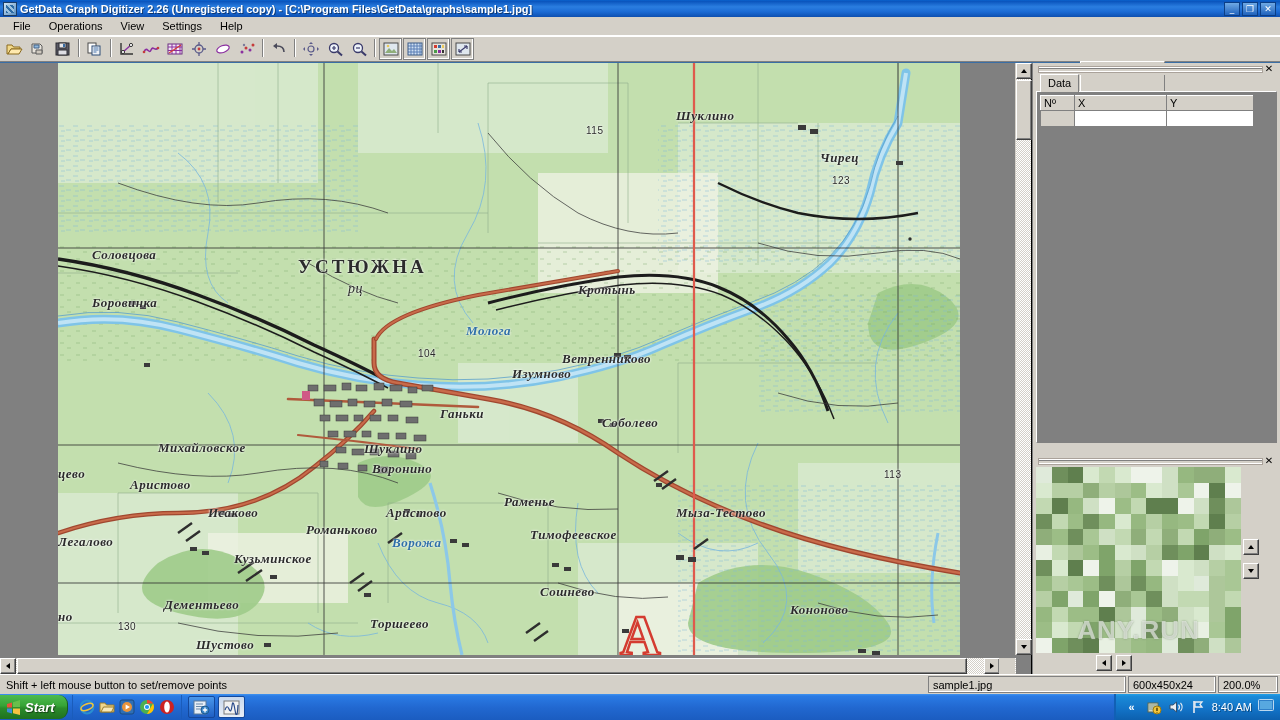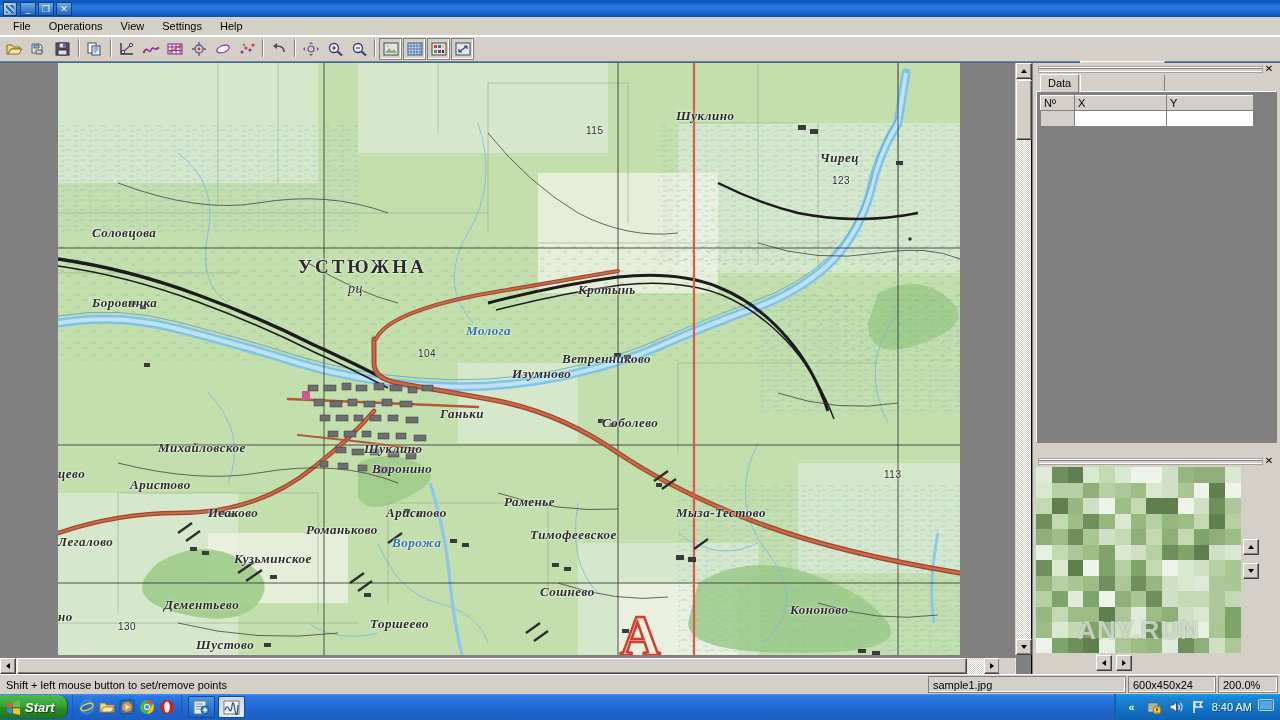--- a/index.html
+++ b/index.html
@@ -212,20 +212,21 @@
   .mlabel.big { font-size:19px; letter-spacing:3px; font-style:normal; }
   .mlabel.small { font-size:14px; font-weight:normal; }
   .mlabel.elev { font-family:"Liberation Sans",sans-serif; font-style:normal; font-size:10px; font-weight:normal;}
   .mlabel.river { color:#2f6fa8; }
 </style>
 </head>
 <body>
 
 <div id="titlebar">
   <div class="tb-icon"></div>
+  <div id="title-text">GetData Graph Digitizer 2.26 (Unregistered copy) - [C:\Program Files\GetData\graphs\sample1.jpg]</div>
   <div id="tb-buttons">
     <div class="tbtn">_</div>
     <div class="tbtn">❐</div>
     <div class="tbtn">✕</div>
   </div>
 </div>
 
 <div id="menubar">
   <div class="mi">File</div>
   <div class="mi">Operations</div>
@@ -604,21 +605,21 @@
           </g>
 
           <text x="562" y="592" font-family="Liberation Serif, serif" font-size="56" font-weight="bold" fill="none" stroke="#d43b30" stroke-width="2.5">A</text>
         </svg>
 
         <div id="map-labels">
             <div class="mlabel" style="left: 618px; top: 45px;">Шуклино</div>
             <div class="mlabel" style="left: 762px; top: 87px;">Чирец</div>
             <div class="mlabel elev" style="left: 774px; top: 112px;">123</div>
             <div class="mlabel elev" style="left: 528px; top: 62px;">115</div>
-            <div class="mlabel" style="left: 34px; top: 162px;">Соловцова</div>
+            <div class="mlabel" style="left: 34px; top: 184px;">Соловцова</div>
             <div class="mlabel big" style="left: 240px; top: 193px;">УСТЮЖНА</div>
             <div class="mlabel small" style="left: 290px; top: 218px;">рц</div>
             <div class="mlabel" style="left: 34px; top: 232px;">Боровинка</div>
             <div class="mlabel" style="left: 520px; top: 219px;">Кротынь</div>
             <div class="mlabel river" style="left: 408px; top: 260px;">Молога</div>
             <div class="mlabel elev" style="left: 360px; top: 285px;">104</div>
             <div class="mlabel" style="left: 504px; top: 288px;">Ветренниково</div>
             <div class="mlabel" style="left: 454px; top: 303px;">Изумново</div>
             <div class="mlabel" style="left: 382px; top: 343px;">Ганьки</div>
             <div class="mlabel" style="left: 544px; top: 352px;">Соболево</div>

